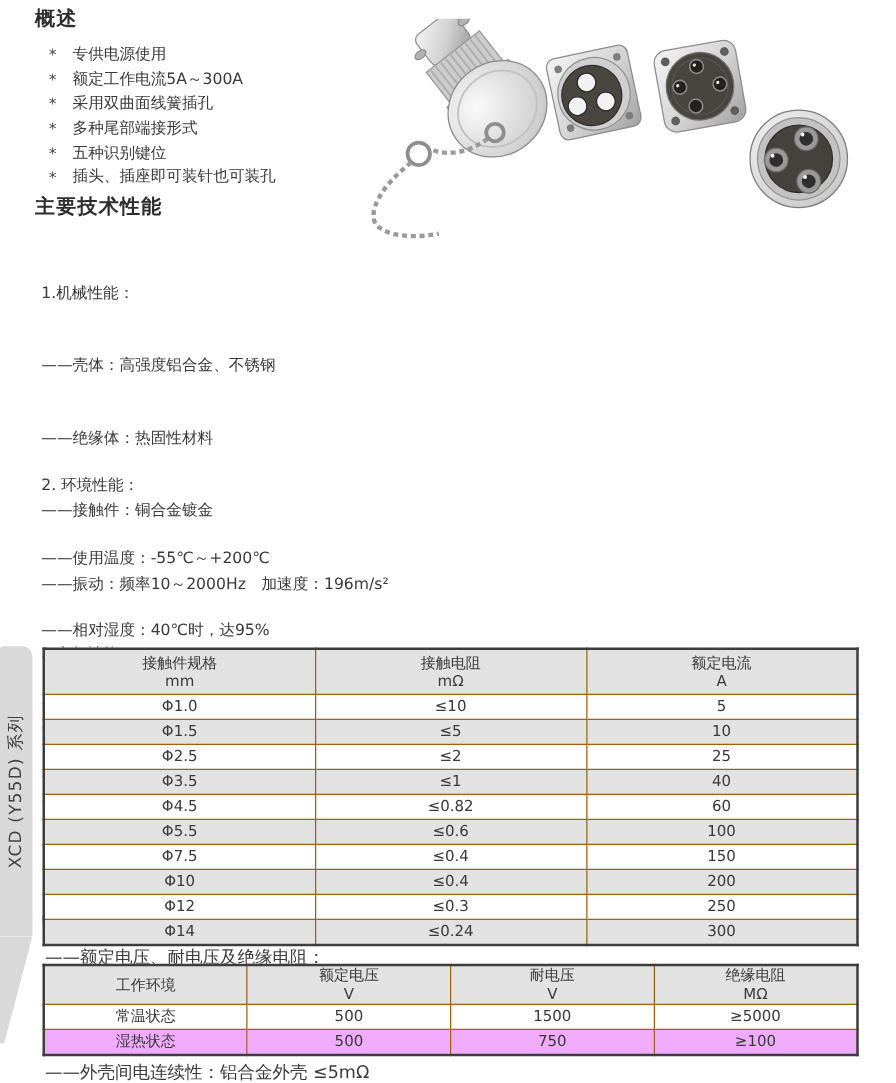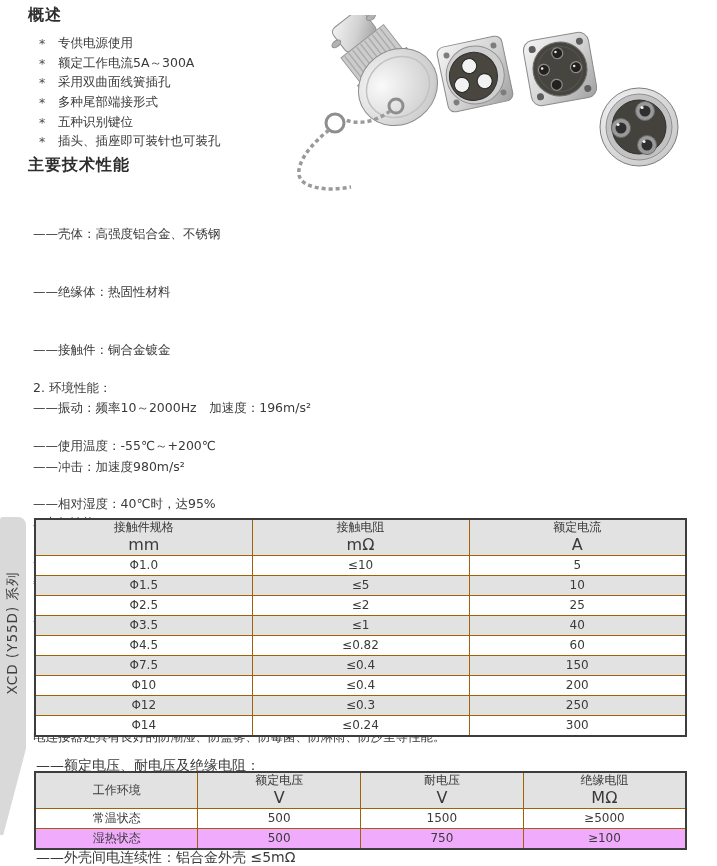--- a/index.html
+++ b/index.html
@@ -30,21 +30,21 @@
         font-size:12px;font-weight:normal;padding:0;color:#3a3a3a;line-height:1.25;}
   thead th{background:#e2e2e2;}
   #contact-table{left:34px;top:518px;width:653px;}
   #contact-table th{height:35px;}
   #contact-table td{height:19px;}
   #contact-table tbody tr:nth-child(even){background:#e2e2e2;}
   #voltage-table{left:34px;top:771px;width:653px;border-radius:21px;}
   #voltage-table th{height:29px;}
   #voltage-table td{height:19px;}
   #voltage-table tbody tr:nth-child(2){background:#f0abfc;}
-  .hd-unit{font-size:16px;}
+  .hd-unit{font-size:12px;}
 
   .side-tab{
     position:absolute;left:0;top:517px;width:26px;height:232px;background:#d9d9d9;
     border-radius:3px 8px 0 0;display:flex;align-items:center;justify-content:center;
   }
   .side-tab span{
     transform:rotate(-90deg);white-space:nowrap;font-size:13.5px;color:#3f3f3f;letter-spacing:1px;
   }
   .side-wedge{
     position:absolute;left:0;top:749px;width:27px;height:86px;background:#d9d9d9;
@@ -163,20 +163,21 @@
       <circle cx="364" cy="130" r="5.5" fill="#2f2f2f"></circle>
       <circle cx="359" cy="92.5" r="1.6" fill="#f0f0f0"></circle>
       <circle cx="335" cy="109.5" r="1.6" fill="#f0f0f0"></circle>
       <circle cx="361" cy="126.5" r="1.6" fill="#f0f0f0"></circle>
     </g>
   </svg>
 
   <div class="h-main" id="tech-title">主要技术性能</div>
 
   <div class="spec" id="mech-block">
+    <div>1.机械性能：</div>
     <div>——壳体：高强度铝合金、不锈钢</div>
     <div>——绝缘体：热固性材料</div>
     <div>——接触件：铜合金镀金</div>
     <div>——振动：频率10～2000Hz　加速度：196m/s²</div>
     <div>——冲击：加速度980m/s²</div>
     <div>——恒加速度：980m/s²</div>
     <div>——机械寿命：1000次</div>
   </div>
 
   <div class="spec" id="env-block">
@@ -231,20 +232,25 @@
           <td>Φ3.5</td>
           <td>≤1</td>
           <td>40</td>
         </tr>
       <tr>
           <td>Φ4.5</td>
           <td>≤0.82</td>
           <td>60</td>
         </tr>
       <tr>
+          <td>Φ5.5</td>
+          <td>≤0.6</td>
+          <td>100</td>
+        </tr>
+      <tr>
           <td>Φ7.5</td>
           <td>≤0.4</td>
           <td>150</td>
         </tr>
       <tr>
           <td>Φ10</td>
           <td>≤0.4</td>
           <td>200</td>
         </tr>
       <tr>

